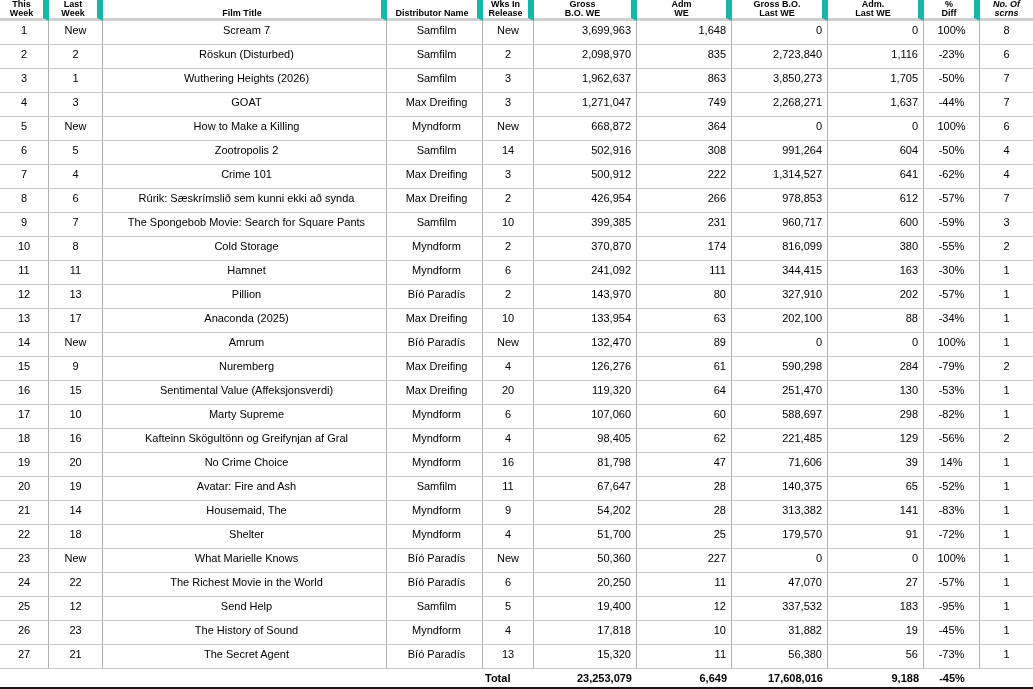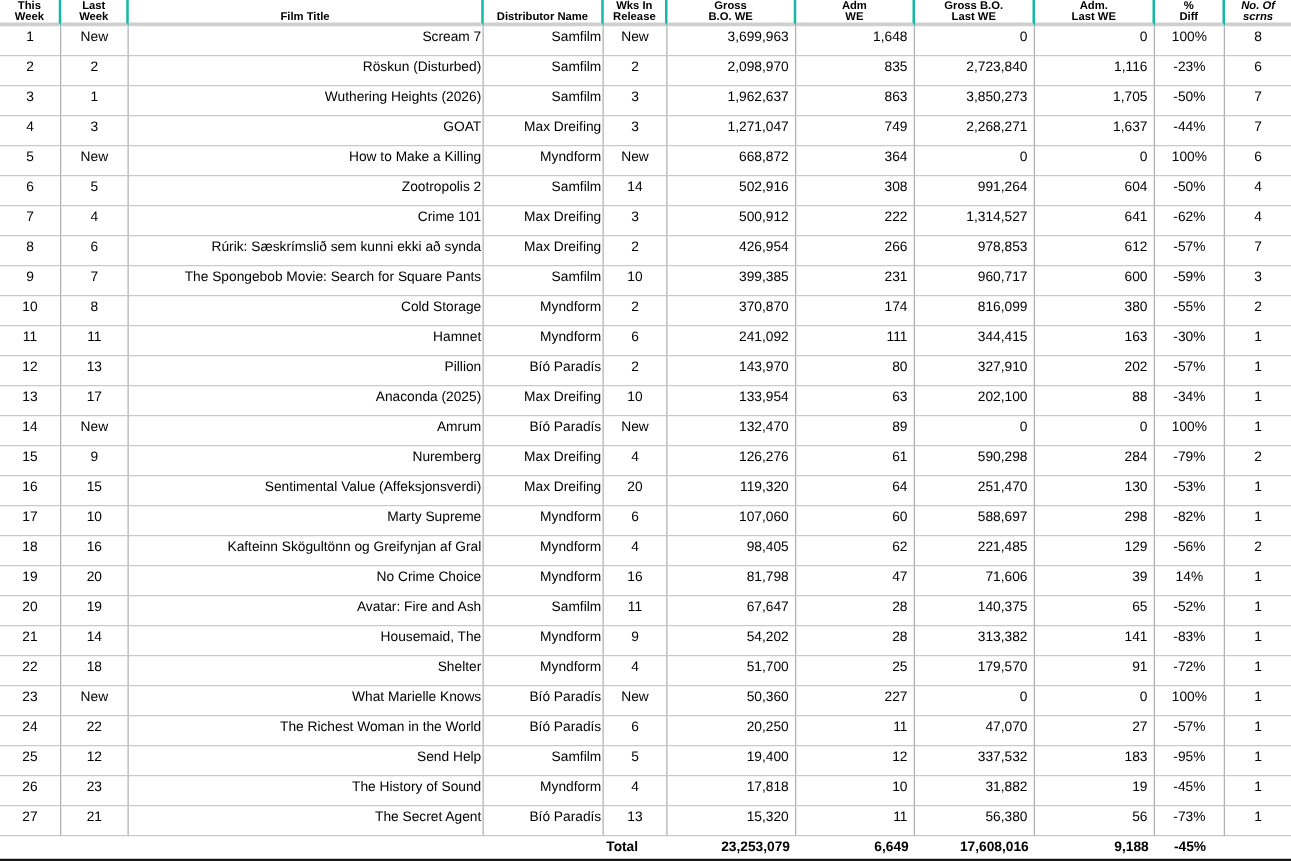--- a/index.html
+++ b/index.html
@@ -3,30 +3,30 @@
 <meta charset="utf-8">
 <style>
   html,body{margin:0;padding:0;background:#ffffff;}
   body{font-family:"Liberation Sans","DejaVu Sans",sans-serif;color:#000;}
   .report{width:1033px;height:689px;overflow:hidden;background:#fff;}
   table{width:1033px;table-layout:fixed;border-collapse:separate;border-spacing:0;}
   th,td{box-sizing:border-box;overflow:hidden;white-space:nowrap;}
   th{
     font-size:9px;font-weight:bold;text-align:center;vertical-align:bottom;
     height:20px;padding:0 1px 1px 1px;line-height:8.5px;white-space:pre-line;
-    border-right:2px solid #14b8a6;border-bottom:3px solid #cfcfcf;
+    border-right:6px solid #14b8a6;border-bottom:3px solid #cfcfcf;
   }
   th:last-child{border-right:none;font-style:italic;}
   td{
     font-size:11px;line-height:13px;vertical-align:top;
     height:24px;padding-top:3px;
     border-right:1px solid #b0b0b0;border-bottom:1px solid #c9c9c9;
   }
   td:last-child{border-right:none;}
-  td.l{text-align:right;padding-left:5px;}
+  td.l{text-align:center;padding-left:5px;}
   td.r{text-align:right;padding-right:5px;}
   td.c{text-align:center;}
   tr.total td{
     border:none;font-weight:bold;height:18px;padding-top:3px;
   }
   tr.total td.tl{text-align:left;padding-left:2px;}
   .bottom-rule{width:1033px;height:3px;background:#161616;}
 </style>
 </head>
 <body>
@@ -388,21 +388,21 @@
     <td class="r">227</td>
     <td class="r">0</td>
     <td class="r">0</td>
     <td class="c">100%</td>
     <td class="c">1</td>
   </tr>
 
   <tr>
     <td class="c">24</td>
     <td class="c">22</td>
-    <td class="l">The Richest Woman in the World</td>
+    <td class="l">The Richest Movie in the World</td>
     <td class="l">Bíó Paradís</td>
     <td class="c">6</td>
     <td class="r">20,250</td>
     <td class="r">11</td>
     <td class="r">47,070</td>
     <td class="r">27</td>
     <td class="c">-57%</td>
     <td class="c">1</td>
   </tr>
 

